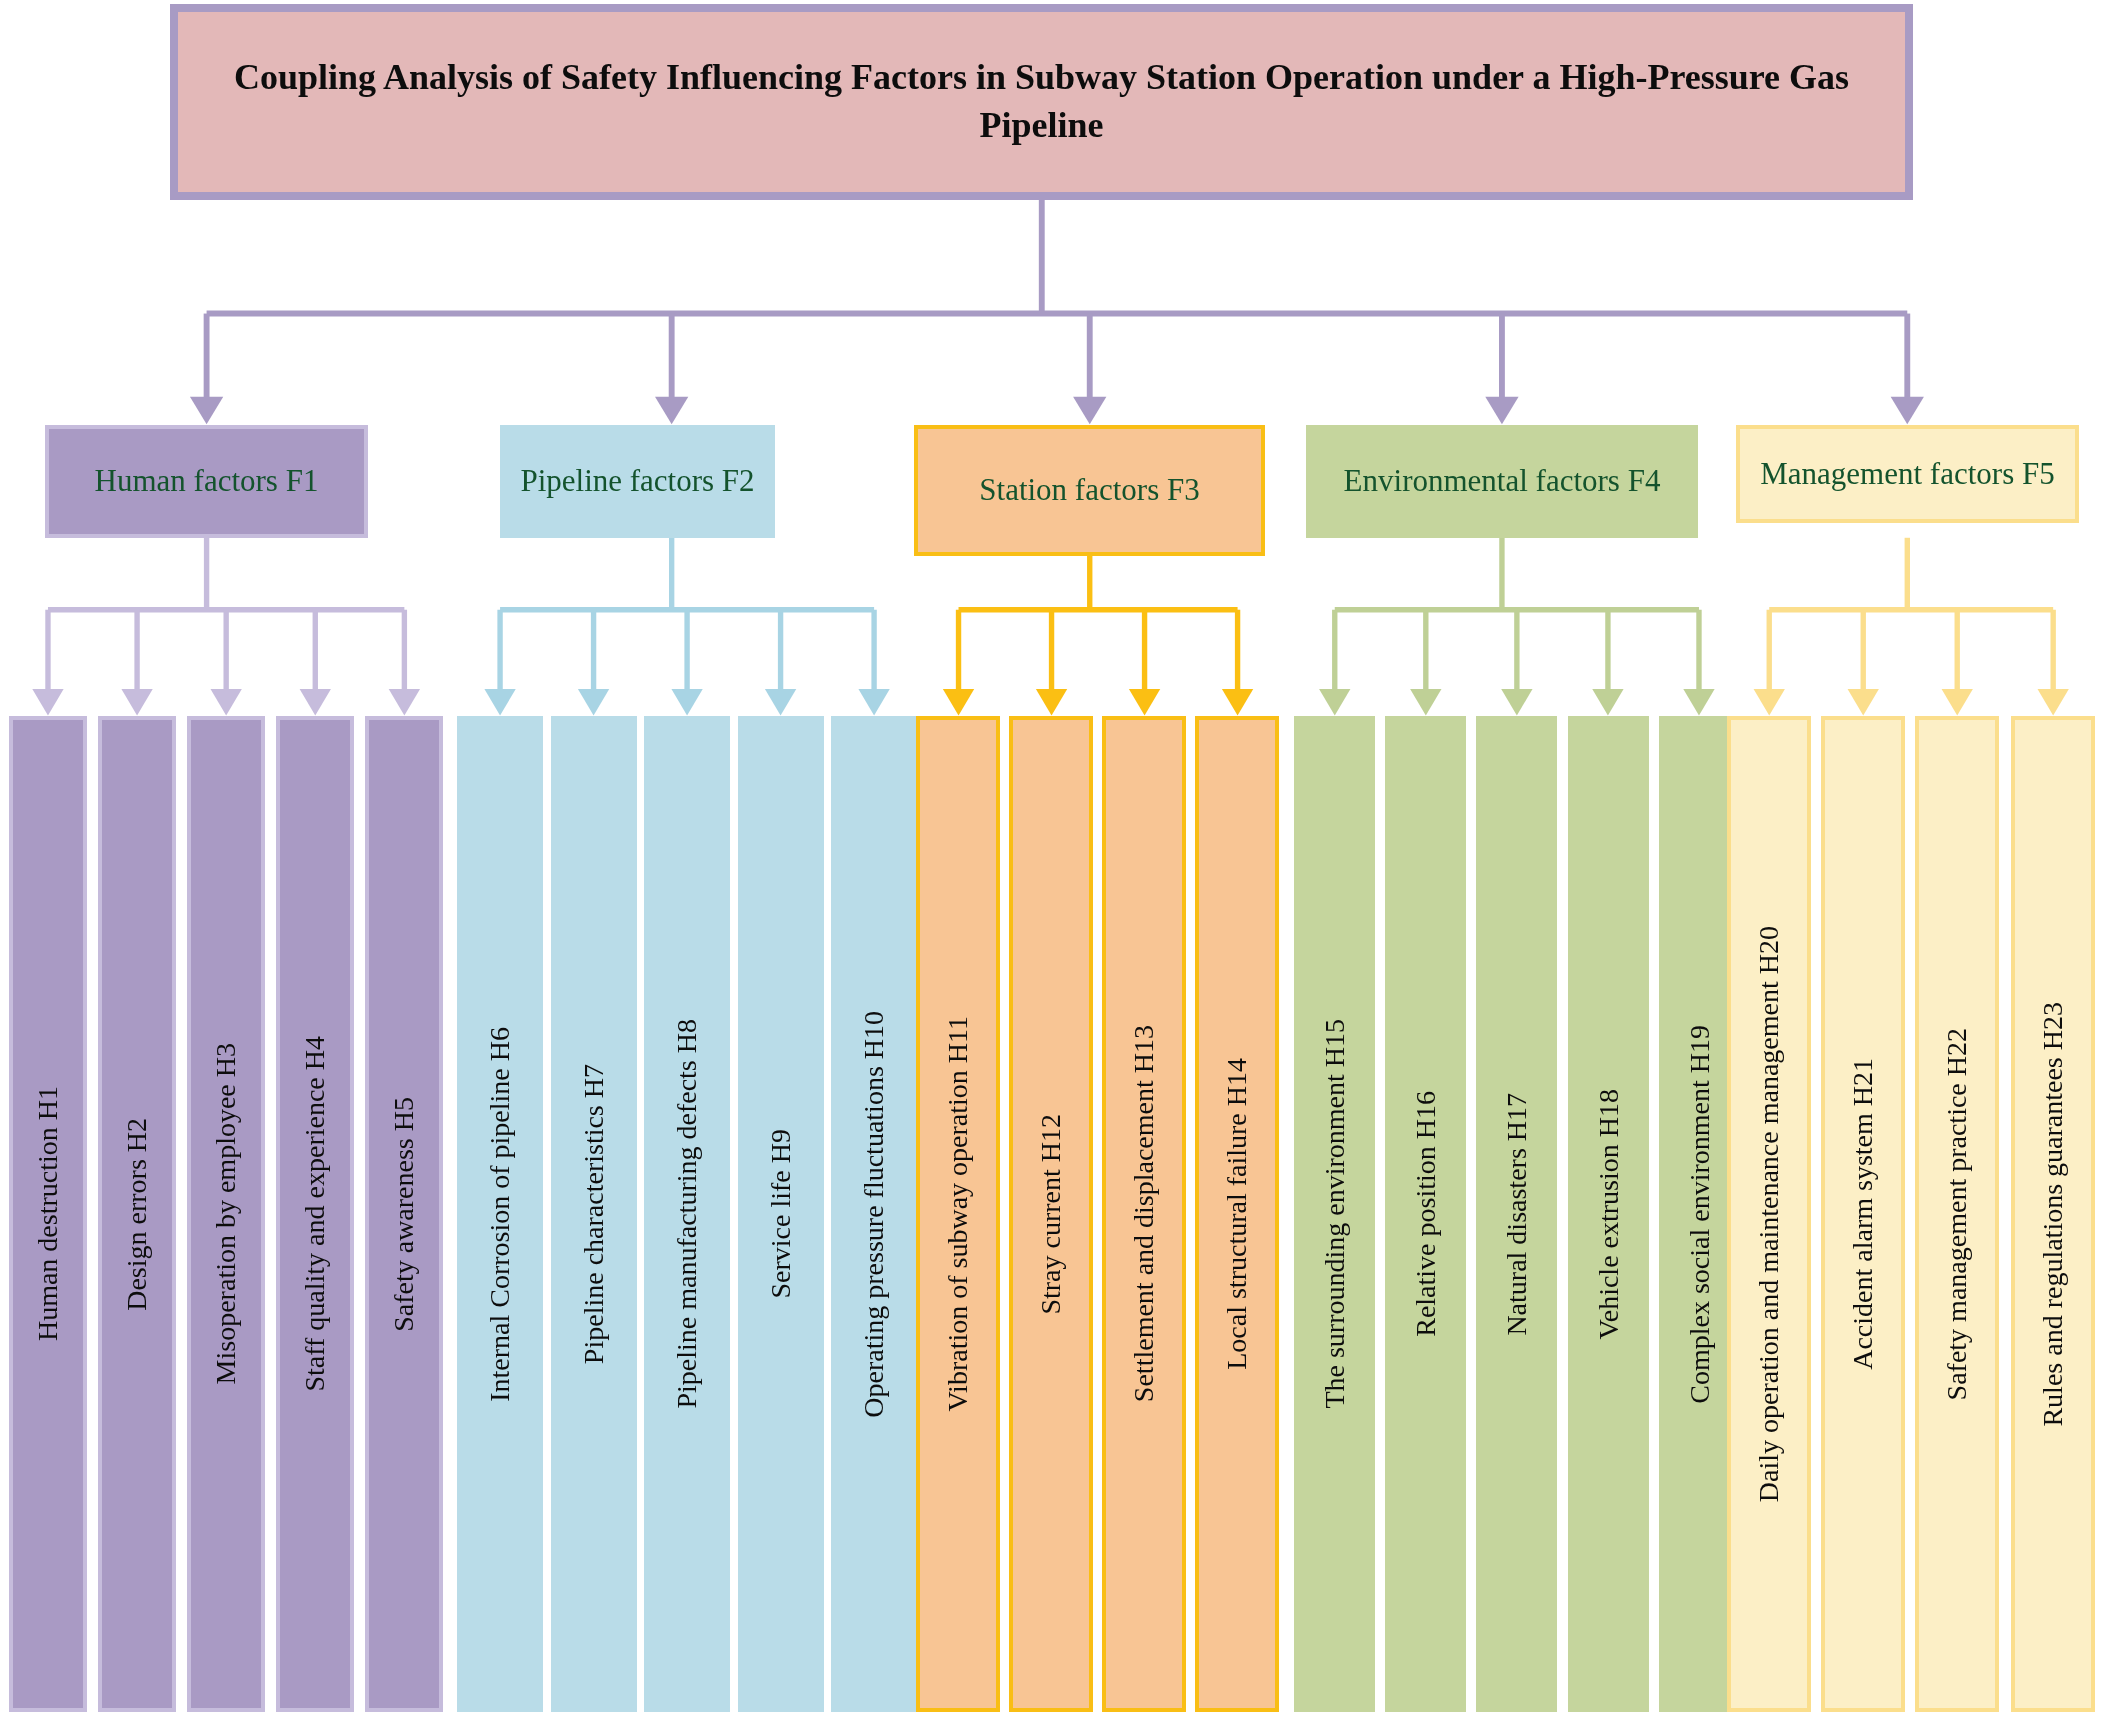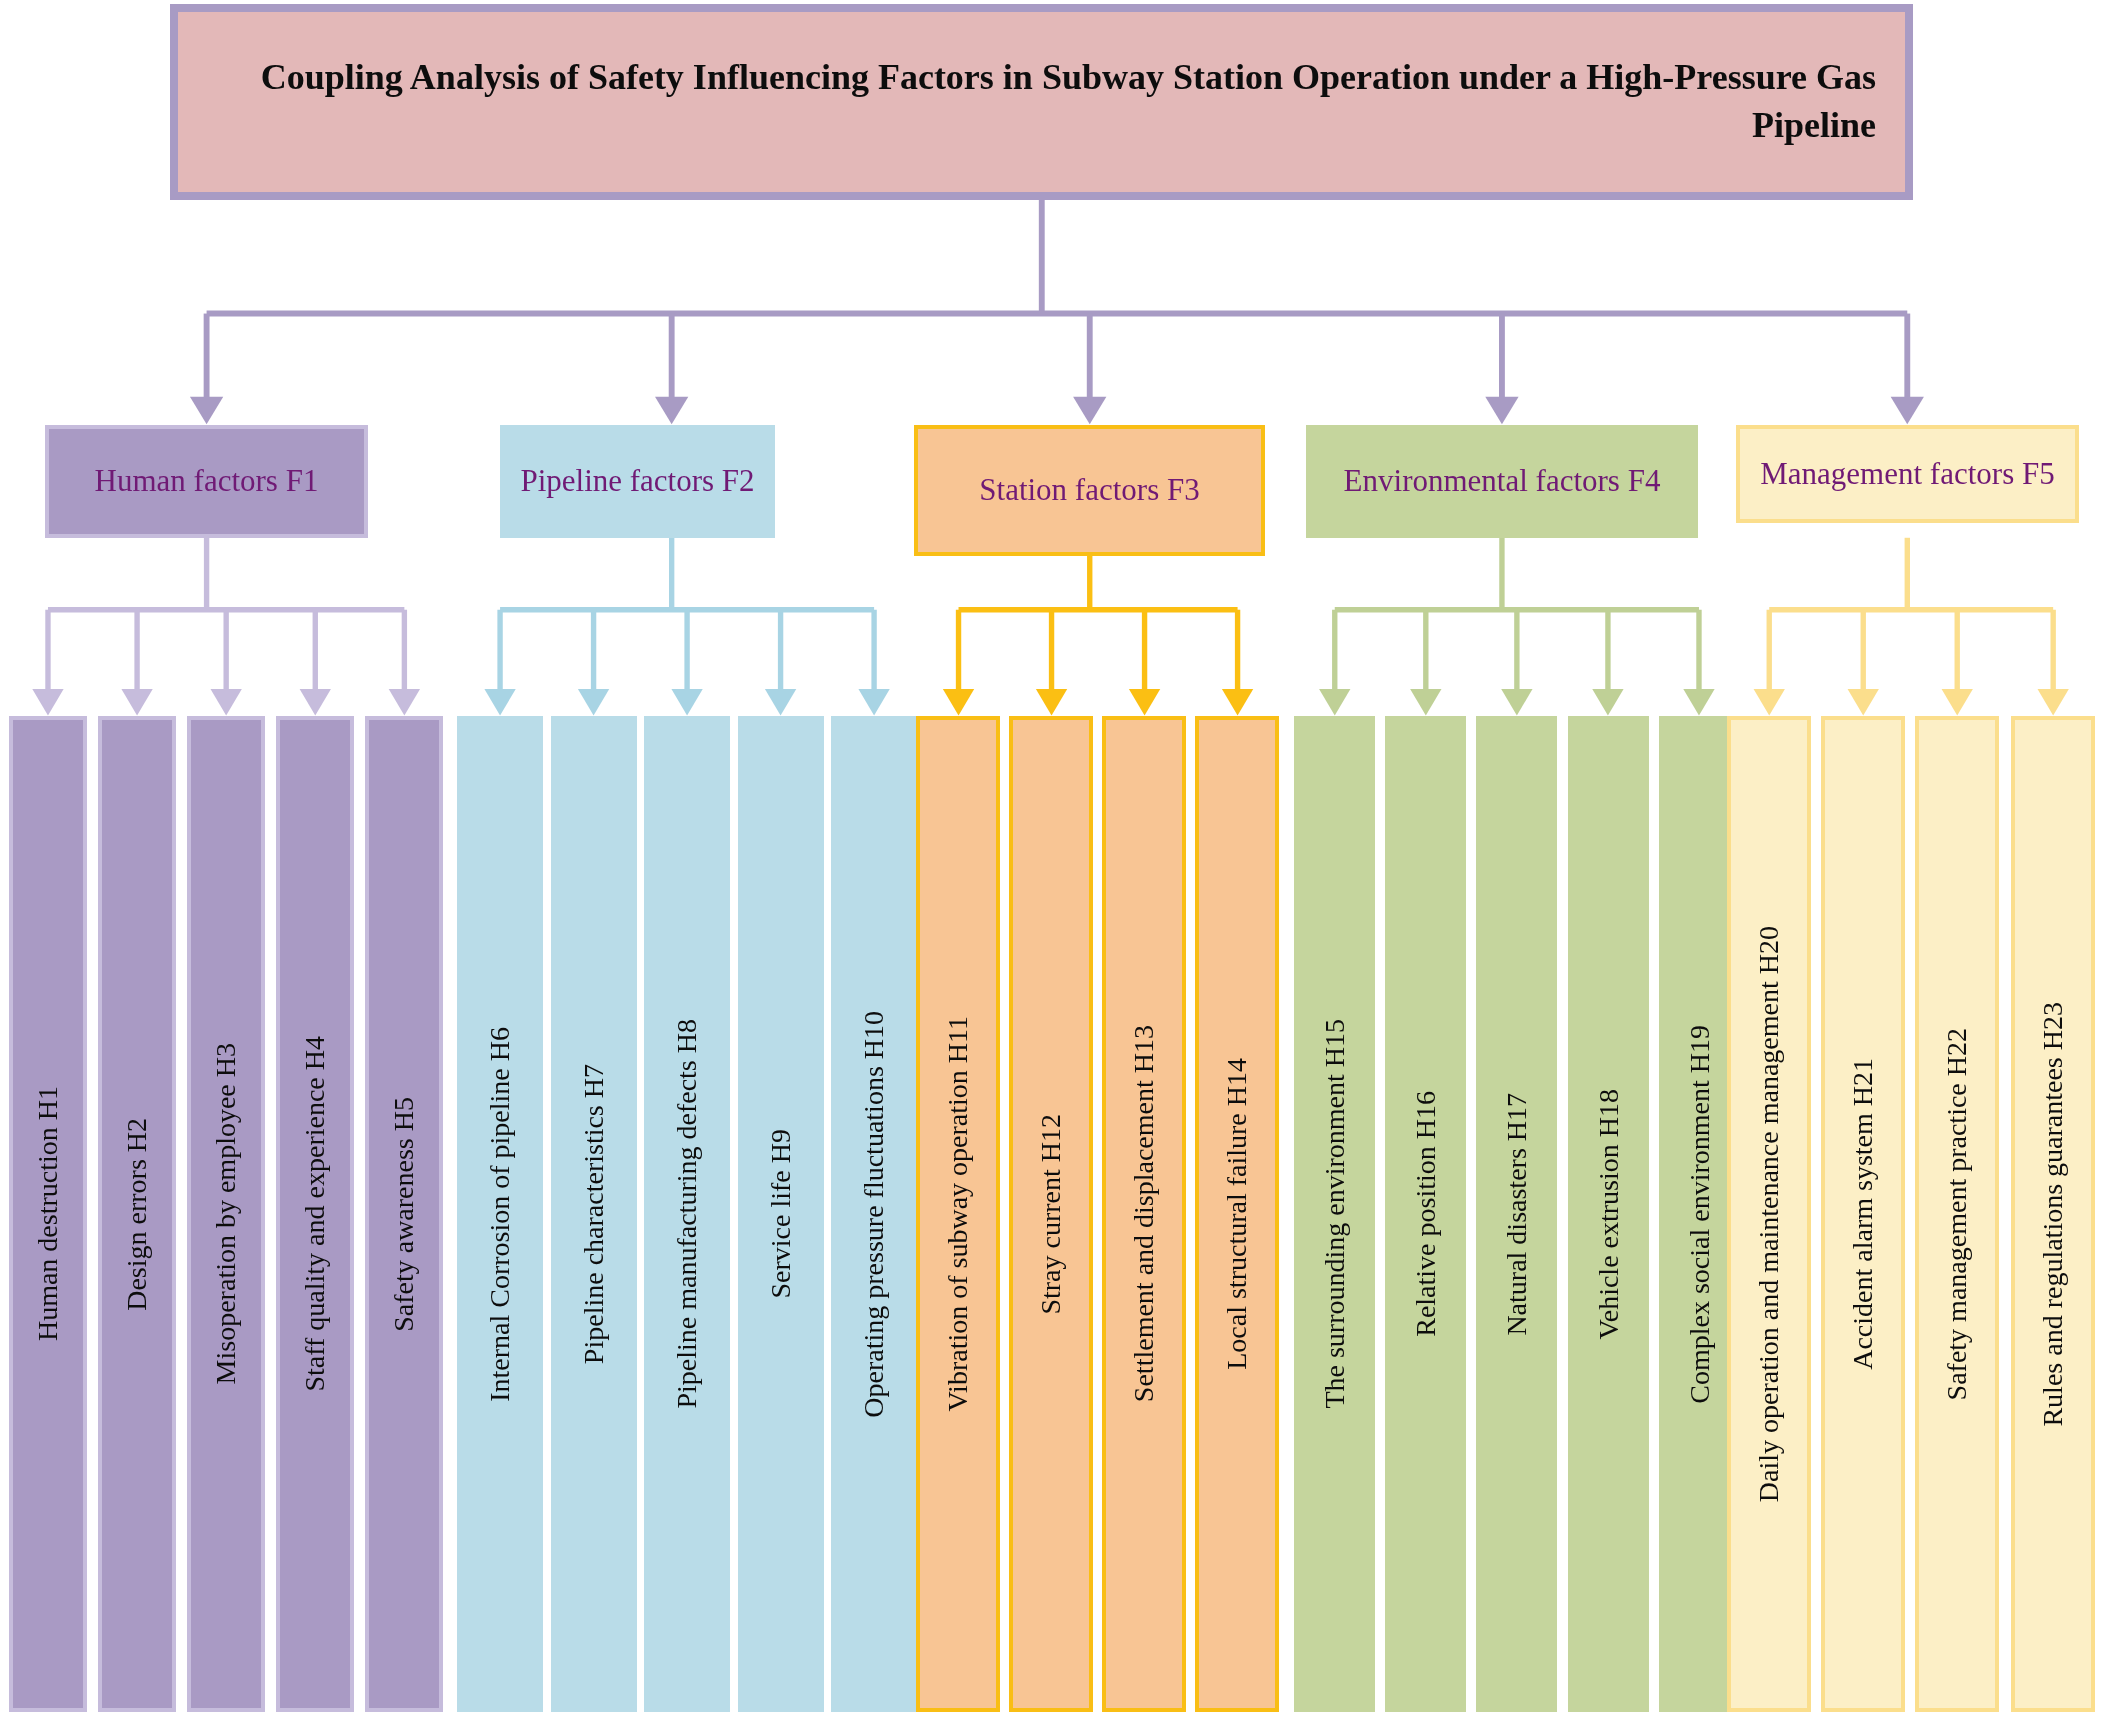--- a/index.html
+++ b/index.html
@@ -7,41 +7,41 @@
   #stage{position:relative;width:2108px;height:1733px;background:#fff;overflow:hidden;}
 
   
   .title-box{
     position:absolute;
     left:170px; top:3.9px; width:1743px; height:196px;
     background:#E3B8B8;
     border:8.8px solid #A89BC4;
     box-sizing:border-box;
     display:flex; align-items:center; justify-content:center;
-    text-align:right;
+    text-align:center;
   }
   .title-box span{
     font-weight:bold;
     font-size:36px;
     line-height:1.32;
     color:#0d0d0d;
     padding:0 29px;
   }
 
   
   .cat{
     position:absolute;
     box-sizing:border-box;
     display:flex; align-items:center; justify-content:center;
     text-align:center;
   }
   .cat span{
     font-size:31px;
     line-height:1.3;
-    color:#701a75;
+    color:#14532d;
     padding:0 7.8px;
   }
 
   
   .leaf{
     position:absolute;
     box-sizing:border-box;
     display:flex;
     align-items:center;
     justify-content:center;

